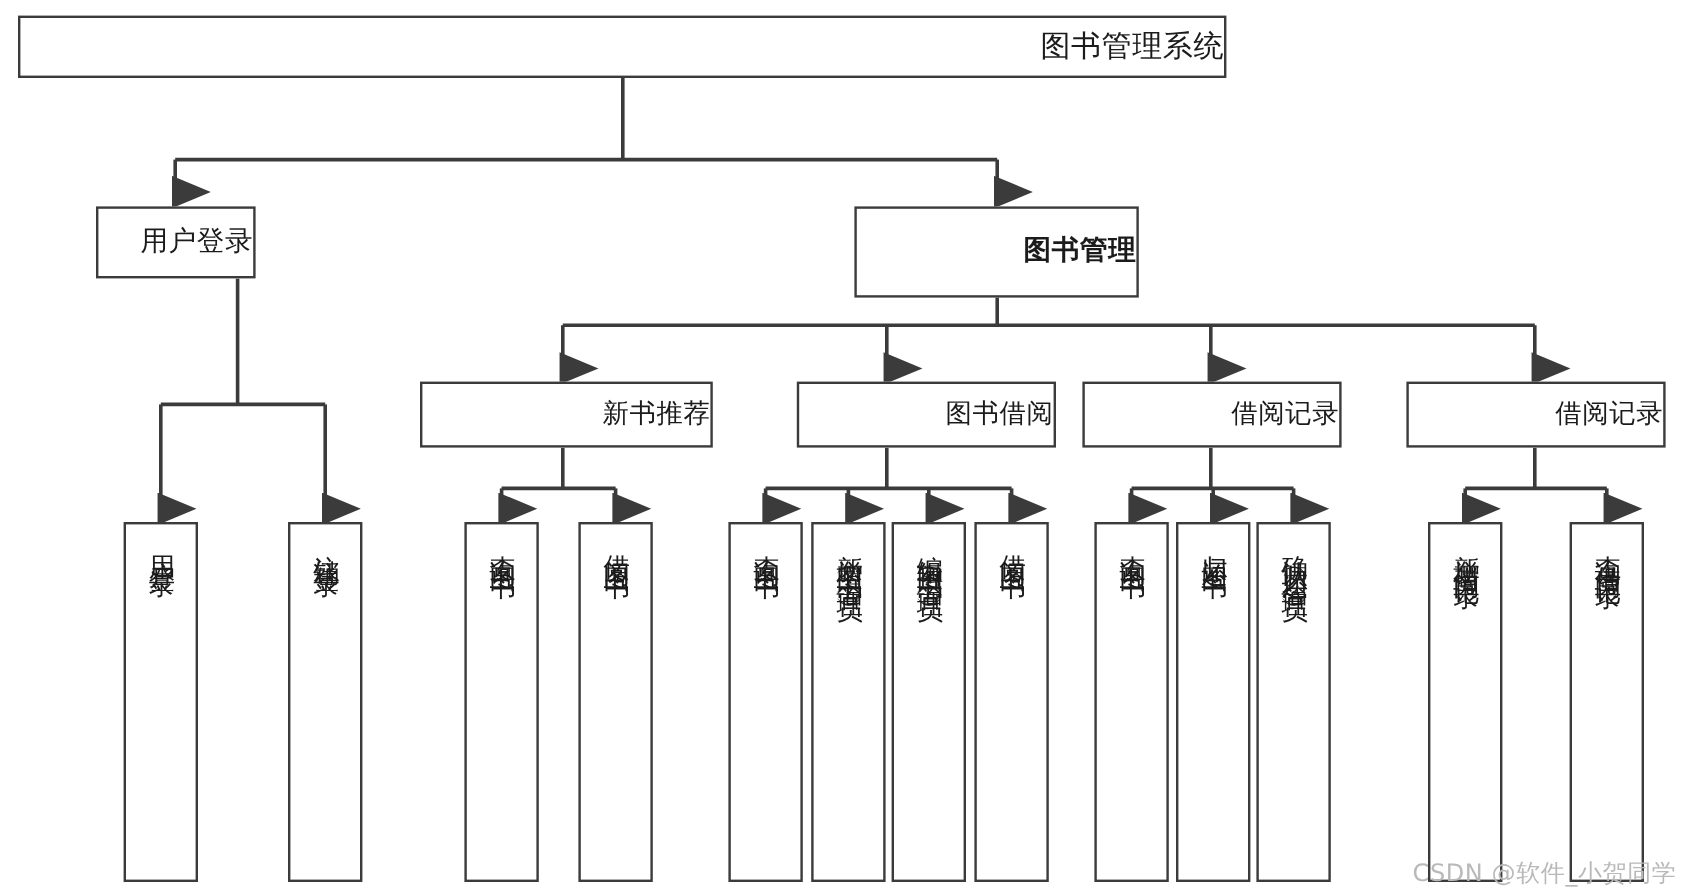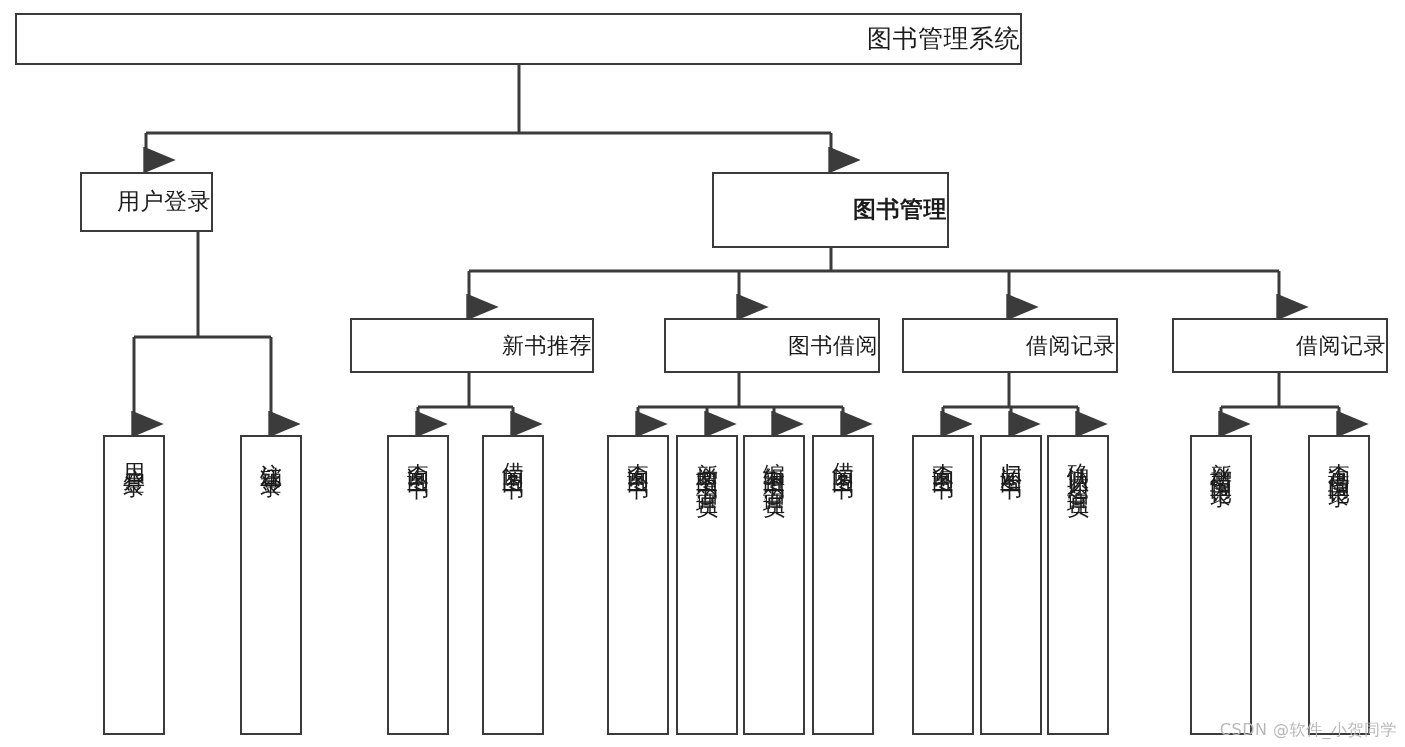--- a/index.html
+++ b/index.html
@@ -60,21 +60,21 @@
     text-orientation: upright;
     font-size: 22px;
     letter-spacing: 5px;
     line-height: 1;
     white-space: nowrap;
   }
   #watermark {
     position: absolute;
     right: 8px;
     bottom: 6px;
-    font-size: 16px;
+    font-size: 20px;
     color: #b9b9b9;
     letter-spacing: 0.5px;
     white-space: nowrap;
     pointer-events: none;
   }
 </style>
 </head>
 <body>
 
 <div id="canvas">

